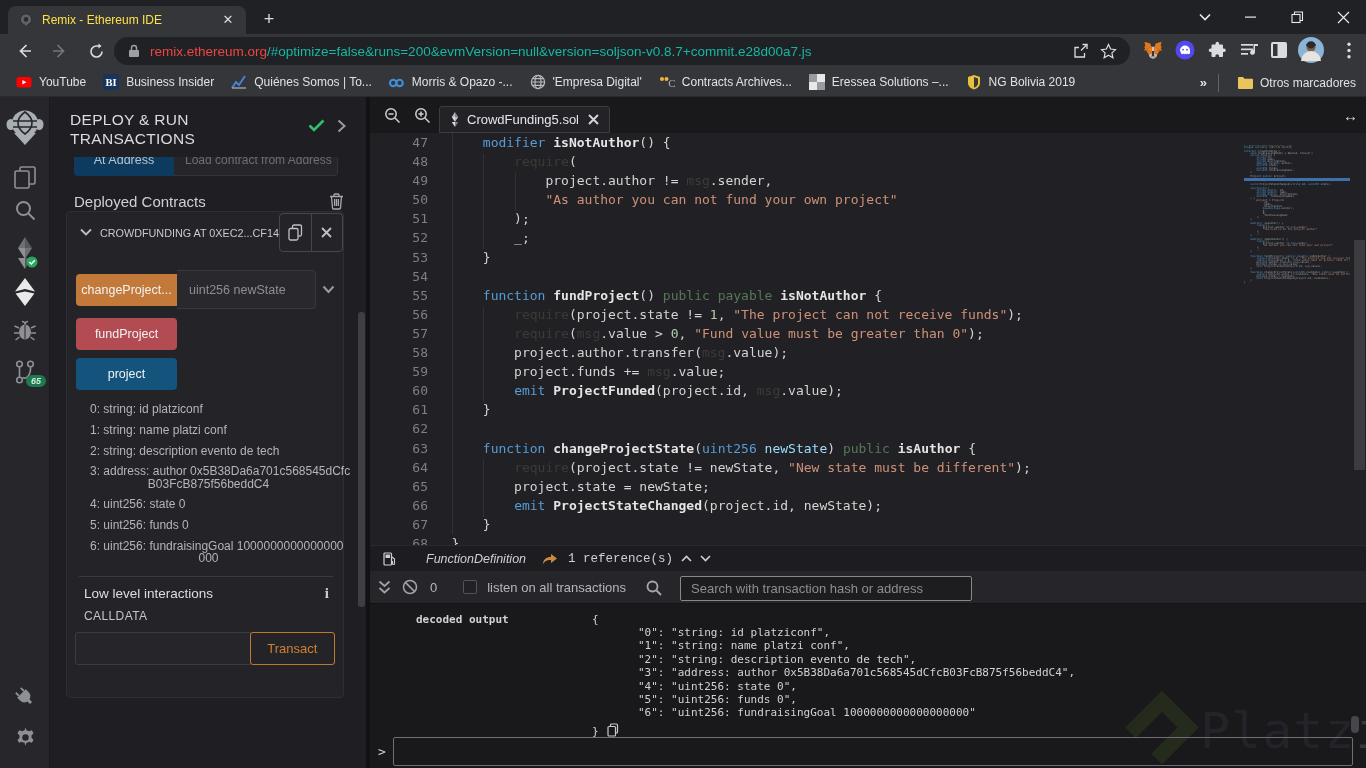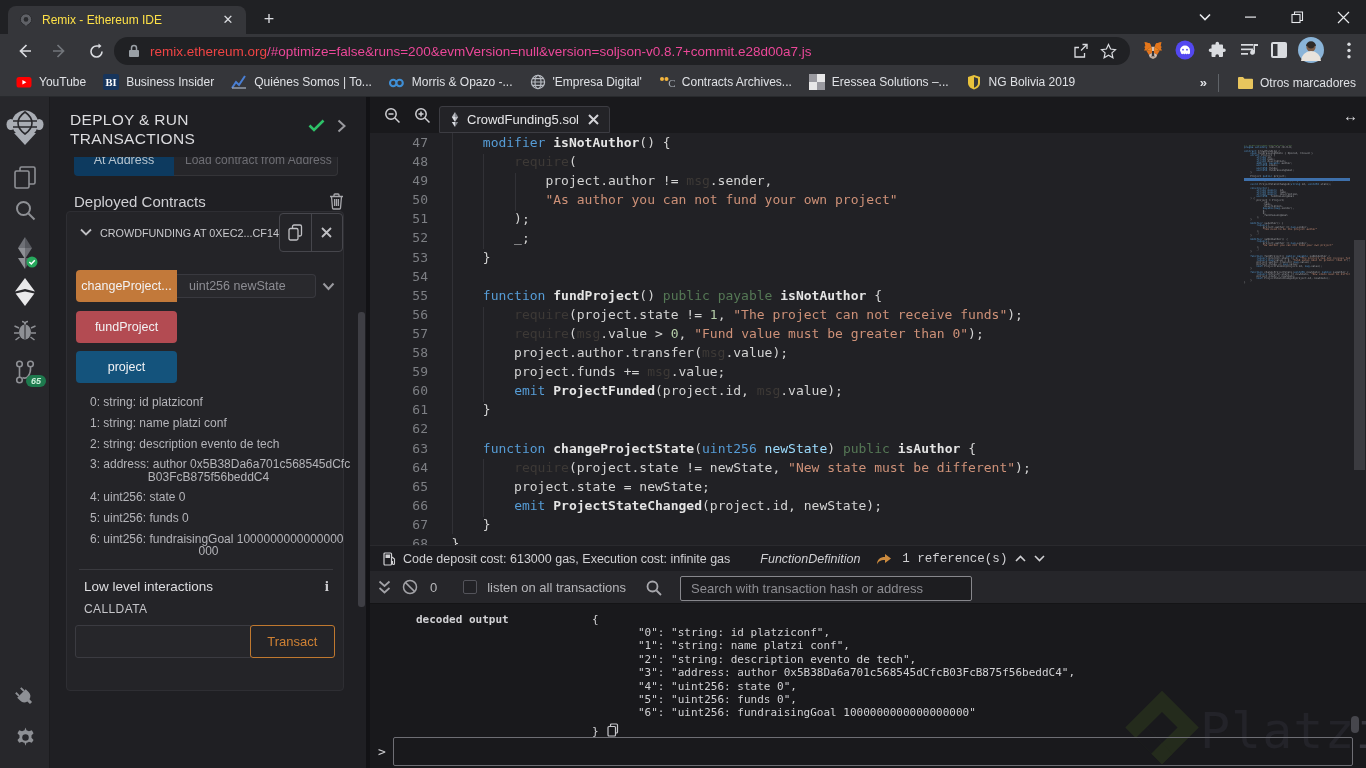--- a/index.html
+++ b/index.html
@@ -13,21 +13,21 @@
   #tab-title { color:#fde047; font-size:12px; margin-left:8px; flex:1; white-space:nowrap; overflow:hidden; }
   .tab-close { color:#dadce0; font-size:13px; width:16px; height:16px; line-height:16px; text-align:center; border-radius:8px; }
   #new-tab-btn { left:258px; top:9px; width:22px; height:22px; color:#dadce0; font-size:18px; text-align:center; line-height:21px; font-weight:300; }
   .winctl { top:0; height:34px; width:46px; display:flex; align-items:center; justify-content:center; color:#e8eaed; }
   
   #toolbar { left:0; top:34px; width:1366px; height:34px; background:#35363a; display:flex; align-items:center; }
   .navbtn { width:28px; height:28px; display:flex; align-items:center; justify-content:center; }
   #omnibox { left:114px; top:37px; width:1016px; height:28px; background:#202124; border-radius:14px; display:flex; align-items:center; padding:0 10px 0 14px; }
   #url-text { font-size:13.5px; white-space:nowrap; overflow:hidden; flex:1; margin-left:10px; }
   #url-text .host { color:#ef4444; }
-  #url-text .rest { color:#ec4899; }
+  #url-text .rest { color:#14b8a6; }
   .ombtn { width:24px; height:24px; display:flex; align-items:center; justify-content:center; margin-left:4px; }
   .extbtn { position:absolute; top:38px; width:24px; height:24px; display:flex; align-items:center; justify-content:center; }
   
   #bookmarks { left:0; top:68px; width:1366px; height:29px; background:#35363a; display:flex; align-items:center; padding-left:10px; border-bottom:1px solid #282a2d; }
   .bm { display:flex; align-items:center; margin-right:5px; padding:3px 6px; border-radius:7px; }
   .bm-label { color:#dfe1e5; font-size:12px; margin-left:7px; white-space:nowrap; }
   .bm-ico { width:16px; height:16px; display:flex; align-items:center; justify-content:center; flex:none; }
   #bm-right { position:absolute; right:8px; top:68px; height:29px; display:flex; align-items:center; }
   #bm-chevrons { color:#dfe1e5; font-size:13px; font-weight:bold; letter-spacing:-1px; margin-right:12px; }
   #bm-sep { width:1px; height:18px; background:#5f6368; margin-right:12px; }
@@ -59,21 +59,21 @@
   
   #contract-card { margin:1px 0 0 16px; width:278px; background:#242428; border:1px solid #2e2e33; border-radius:4px; padding-bottom:32px; }
   #contract-head { display:flex; align-items:flex-start; padding:0 1px 0 13px; height:41px; }
   #contract-title { color:#c9c9cd; font-size:10.8px; margin:15px 0 0 8px; white-space:nowrap; }
   #contract-btns { margin-left:auto; display:flex; border:1px solid #46464c; border-radius:4px; height:39px; margin-top:1px; }
   .cbtn { width:31px; display:flex; align-items:center; justify-content:center; }
   .cbtn + .cbtn { border-left:1px solid #46464c; }
   .fnrow { display:flex; align-items:center; margin:8.5px 8px 0 9px; }
   .fnrow:first-child { margin-top:0; }
   .fnbtn { width:101px; height:32px; border-radius:4px; color:#f2f2f4; font-size:12.5px; display:flex; align-items:center; justify-content:center; flex:none; }
-  .fninput { flex:1; height:24px; max-width:145px; background:#29292d; border:1px solid #39393f; border-left:none; border-radius:0 4px 4px 0; color:#8d8d93; font-size:12.5px; display:flex; align-items:center; padding-left:12px; }
+  .fninput { flex:1; height:39px; max-width:145px; background:#29292d; border:1px solid #39393f; border-left:none; border-radius:0 4px 4px 0; color:#8d8d93; font-size:12.5px; display:flex; align-items:center; padding-left:12px; }
   .fnchev { margin-left:6px; }
   #outputs { margin:13px 16px 0 23px; }
   .outitem { color:#b4b4b9; font-size:12px; margin-bottom:8.5px; line-height:12.3px; }
   .outitem div:first-child { white-space:nowrap; }
   .outitem .l2 { text-align:center; }
   #lowlevel-sep { height:1px; background:#3a3a3f; margin:11px 10px 0 12px; }
   #lowlevel-head { display:flex; align-items:flex-start; margin:9px 14px 0 17px; }
   #lowlevel-title { color:#dedee1; font-size:13.5px; font-weight:500; }
   #lowlevel-info { margin-left:auto; color:#cfcfd3; font-family:"Liberation Serif",serif; font-weight:bold; font-size:15px; line-height:14px; }
   #calldata-label { margin:8px 16px 0 17px; color:#c5c5c9; font-size:12px; letter-spacing:.4px; }
@@ -665,21 +665,20 @@
     <div id="ed-scrollbar"></div>
   </div>
 </div>
 
 <div class="abs" id="statusbar">
   <svg id="status-gas" width="13" height="14" viewBox="0 0 13 14">
     <rect x="1" y="1" width="7.5" height="12" rx="1" fill="none" stroke="#d0d0d3" stroke-width="1.2"></rect>
     <rect x="2.5" y="2.5" width="4.5" height="3.5" fill="#d0d0d3"></rect>
     <path d="M9 5 l2.5 2 V11.5 a1 1 0 0 1 -2 0 V9" stroke="#d0d0d3" stroke-width="1.1" fill="none"></path>
   </svg>
-  <span style="margin-left:7px;">Code deposit cost: 613000 gas, Execution cost: infinite gas</span>
   <span id="status-symbol">FunctionDefinition</span>
   <svg style="margin-left:16px;" width="16" height="12" viewBox="0 0 16 12">
     <path d="M9 1 L15 5.5 L9 10 V7 C4 7 2 9 1 11.5 C1 6.5 4 4 9 4 Z" fill="#cb8a3e"></path>
   </svg>
   <span id="status-refs">1 reference(s)</span>
   <svg class="status-chev" width="11" height="7" viewBox="0 0 11 7">
       <path d="M1 6 L5.5 1.5 L10 6" stroke="#d0d0d3" stroke-width="1.6" fill="none"></path>
     </svg>
   <svg class="status-chev" width="11" height="7" viewBox="0 0 11 7">
       <path d="M1 1 L5.5 5.5 L10 1" stroke="#d0d0d3" stroke-width="1.6" fill="none"></path>

